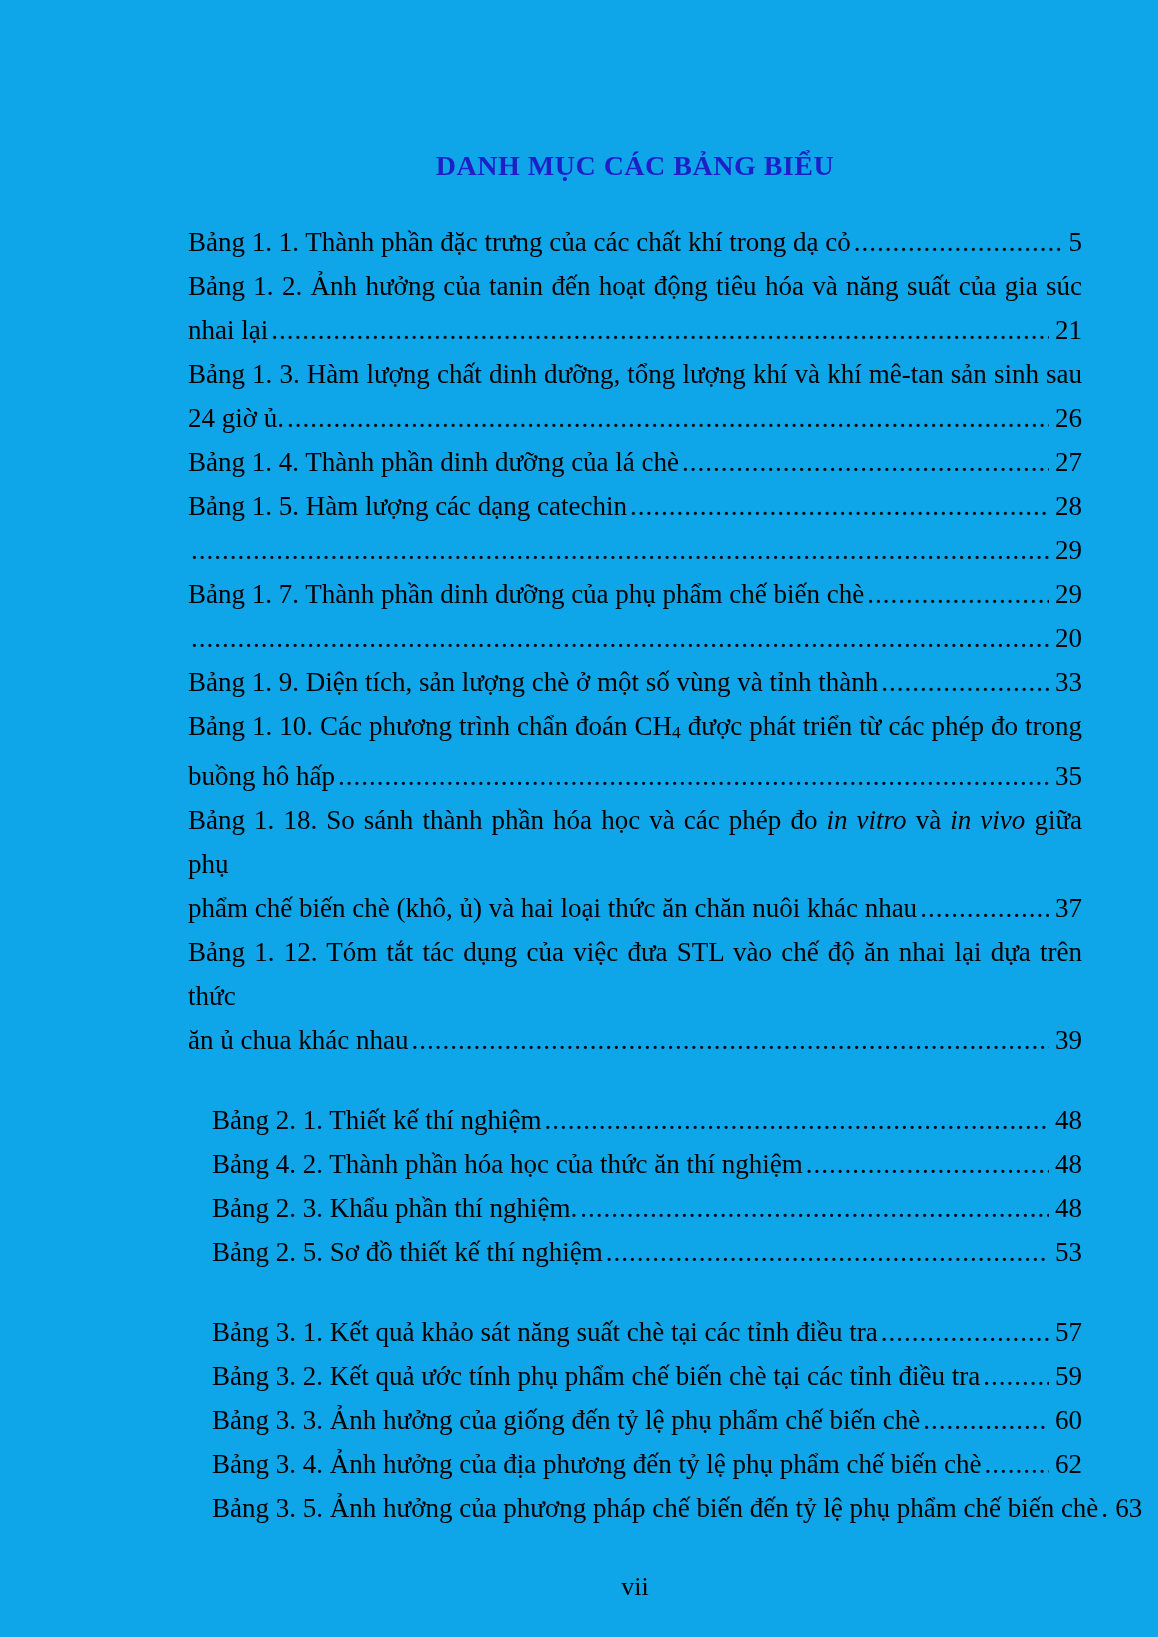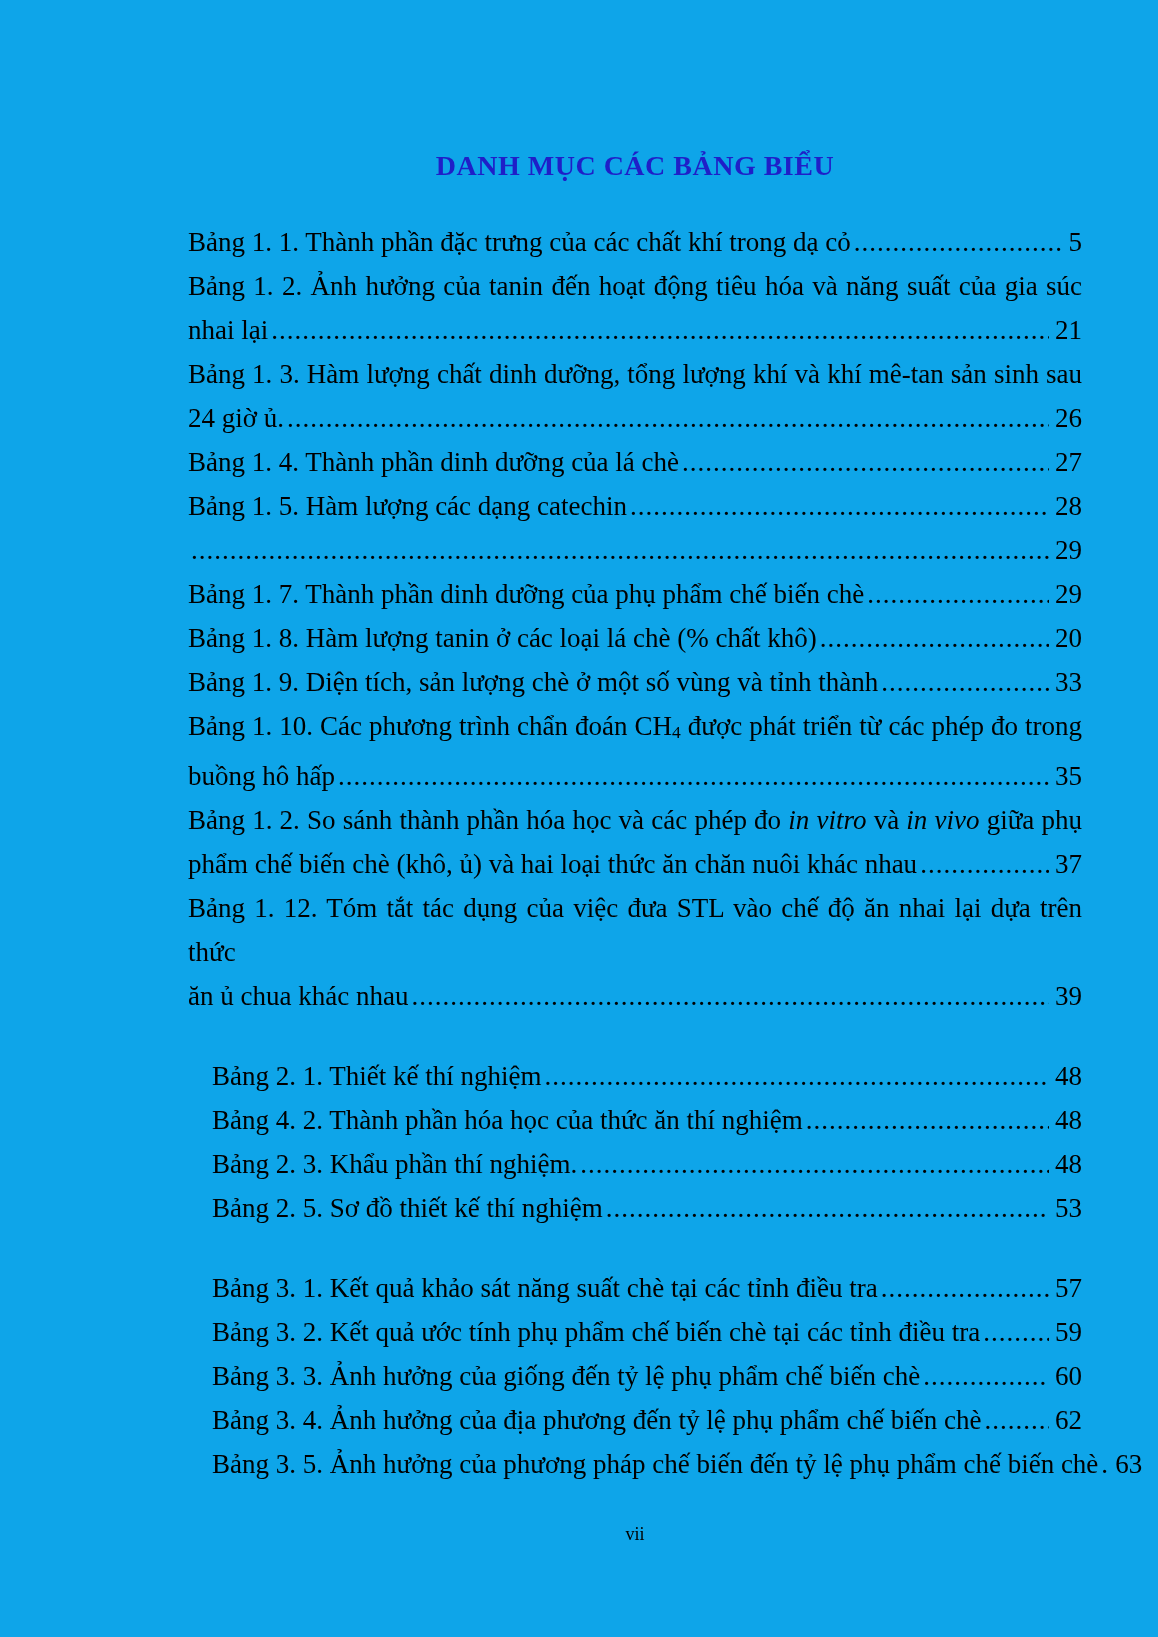--- a/index.html
+++ b/index.html
@@ -54,24 +54,24 @@
     white-space: nowrap;
   }
   .italic { font-style: italic; }
   .sub {
     font-size: 0.65em;
     vertical-align: -0.18em;
   }
   .footer {
     position: absolute;
     left: 188px;
-    top: 1524px;
+    top: 1572px;
     width: 894px;
     text-align: center;
-    font-size: 18px;
+    font-size: 26px;
   }
 </style>
 </head>
 <body>
 
 <div class="page" style="color: rgb(0, 0, 0);">
   <div class="content">
     <div class="title" style="color: rgb(31, 31, 200);">DANH MỤC CÁC BẢNG BIỂU</div>
     <div id="toc-root">
         <div class="toc-group">
@@ -120,42 +120,41 @@
           </div>
           <div class="toc-entry">
             <div class="line last">
               <span class="txt"><span>Bảng 1. 7. Thành phần dinh dưỡng của phụ phẩm chế biến chè</span></span>
               <span class="leader"></span>
               <span class="pagenum">29</span>
             </div>
           </div>
           <div class="toc-entry">
             <div class="line last">
-              <span class="txt"><span>Bảng 1. 8. Hàm lượng tanin ở các loại lá chè (% chất khô)</span></span>
               <span class="leader"></span>
               <span class="pagenum">20</span>
             </div>
           </div>
           <div class="toc-entry">
             <div class="line last">
               <span class="txt"><span>Bảng 1. 9. Diện tích, sản lượng chè ở một số vùng và tỉnh thành</span></span>
               <span class="leader"></span>
               <span class="pagenum">33</span>
             </div>
           </div>
           <div class="toc-entry">
             <div class="line fill"><span class="txt"><span>Bảng 1. 10. Các phương trình chẩn đoán CH</span><span class="sub">4</span><span> được phát triển từ các phép đo trong</span></span></div>
             <div class="line last">
               <span class="txt"><span>buồng hô hấp</span></span>
               <span class="leader"></span>
               <span class="pagenum">35</span>
             </div>
           </div>
           <div class="toc-entry">
-            <div class="line fill"><span class="txt"><span>Bảng 1. 2. So sánh thành phần hóa học và các phép đo </span><span class="italic">in vitro</span><span> và </span><span class="italic">in vivo</span><span> giữa phụ</span></span></div>
+            <div class="line fill"><span class="txt"><span>Bảng 1. 18. So sánh thành phần hóa học và các phép đo </span><span class="italic">in vitro</span><span> và </span><span class="italic">in vivo</span><span> giữa phụ</span></span></div>
             <div class="line last">
               <span class="txt"><span>phẩm chế biến chè (khô, ủ) và hai loại thức ăn chăn nuôi khác nhau</span></span>
               <span class="leader"></span>
               <span class="pagenum">37</span>
             </div>
           </div>
           <div class="toc-entry">
             <div class="line fill"><span class="txt"><span>Bảng 1. 12. Tóm tắt tác dụng của việc đưa STL vào chế độ ăn nhai lại dựa trên thức</span></span></div>
             <div class="line last">
               <span class="txt"><span>ăn ủ chua khác nhau</span></span>

